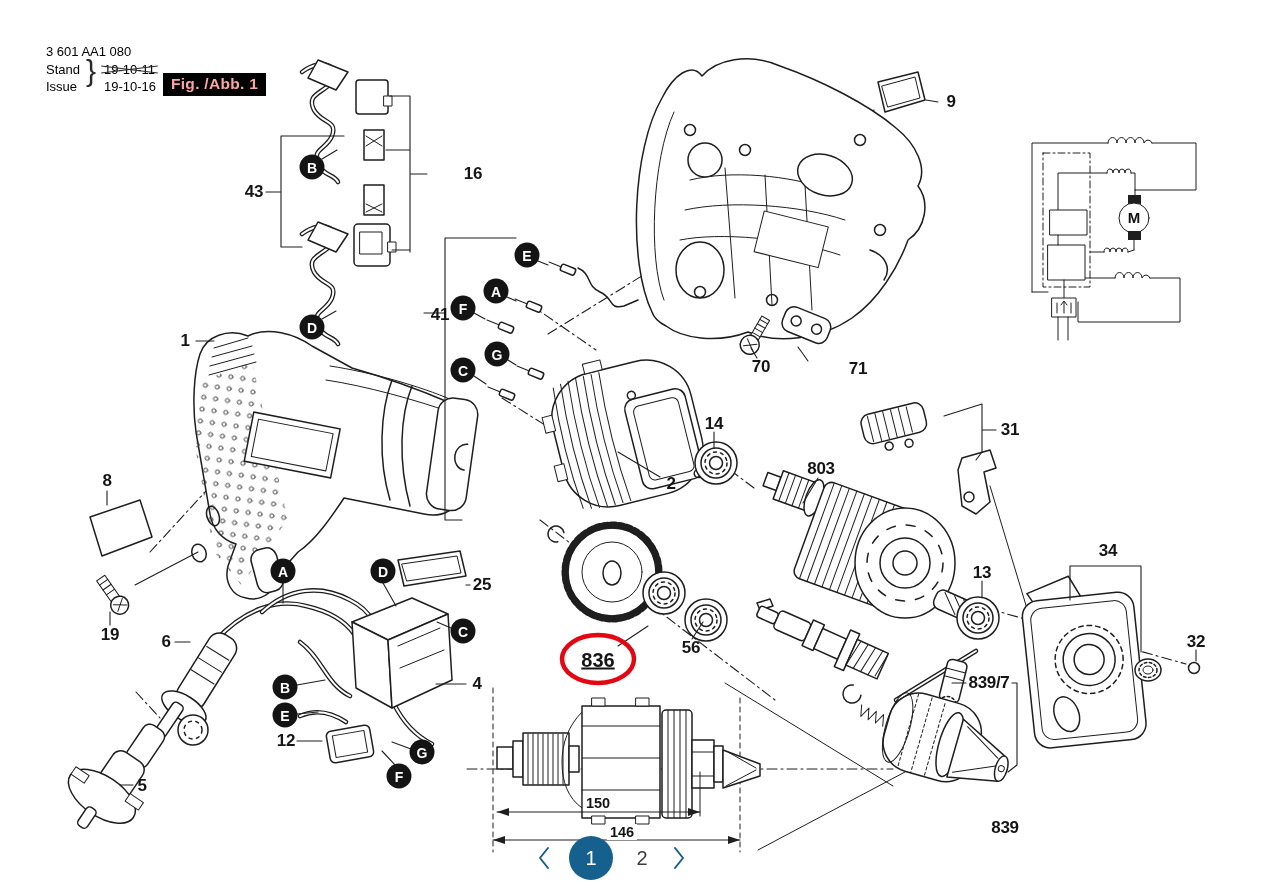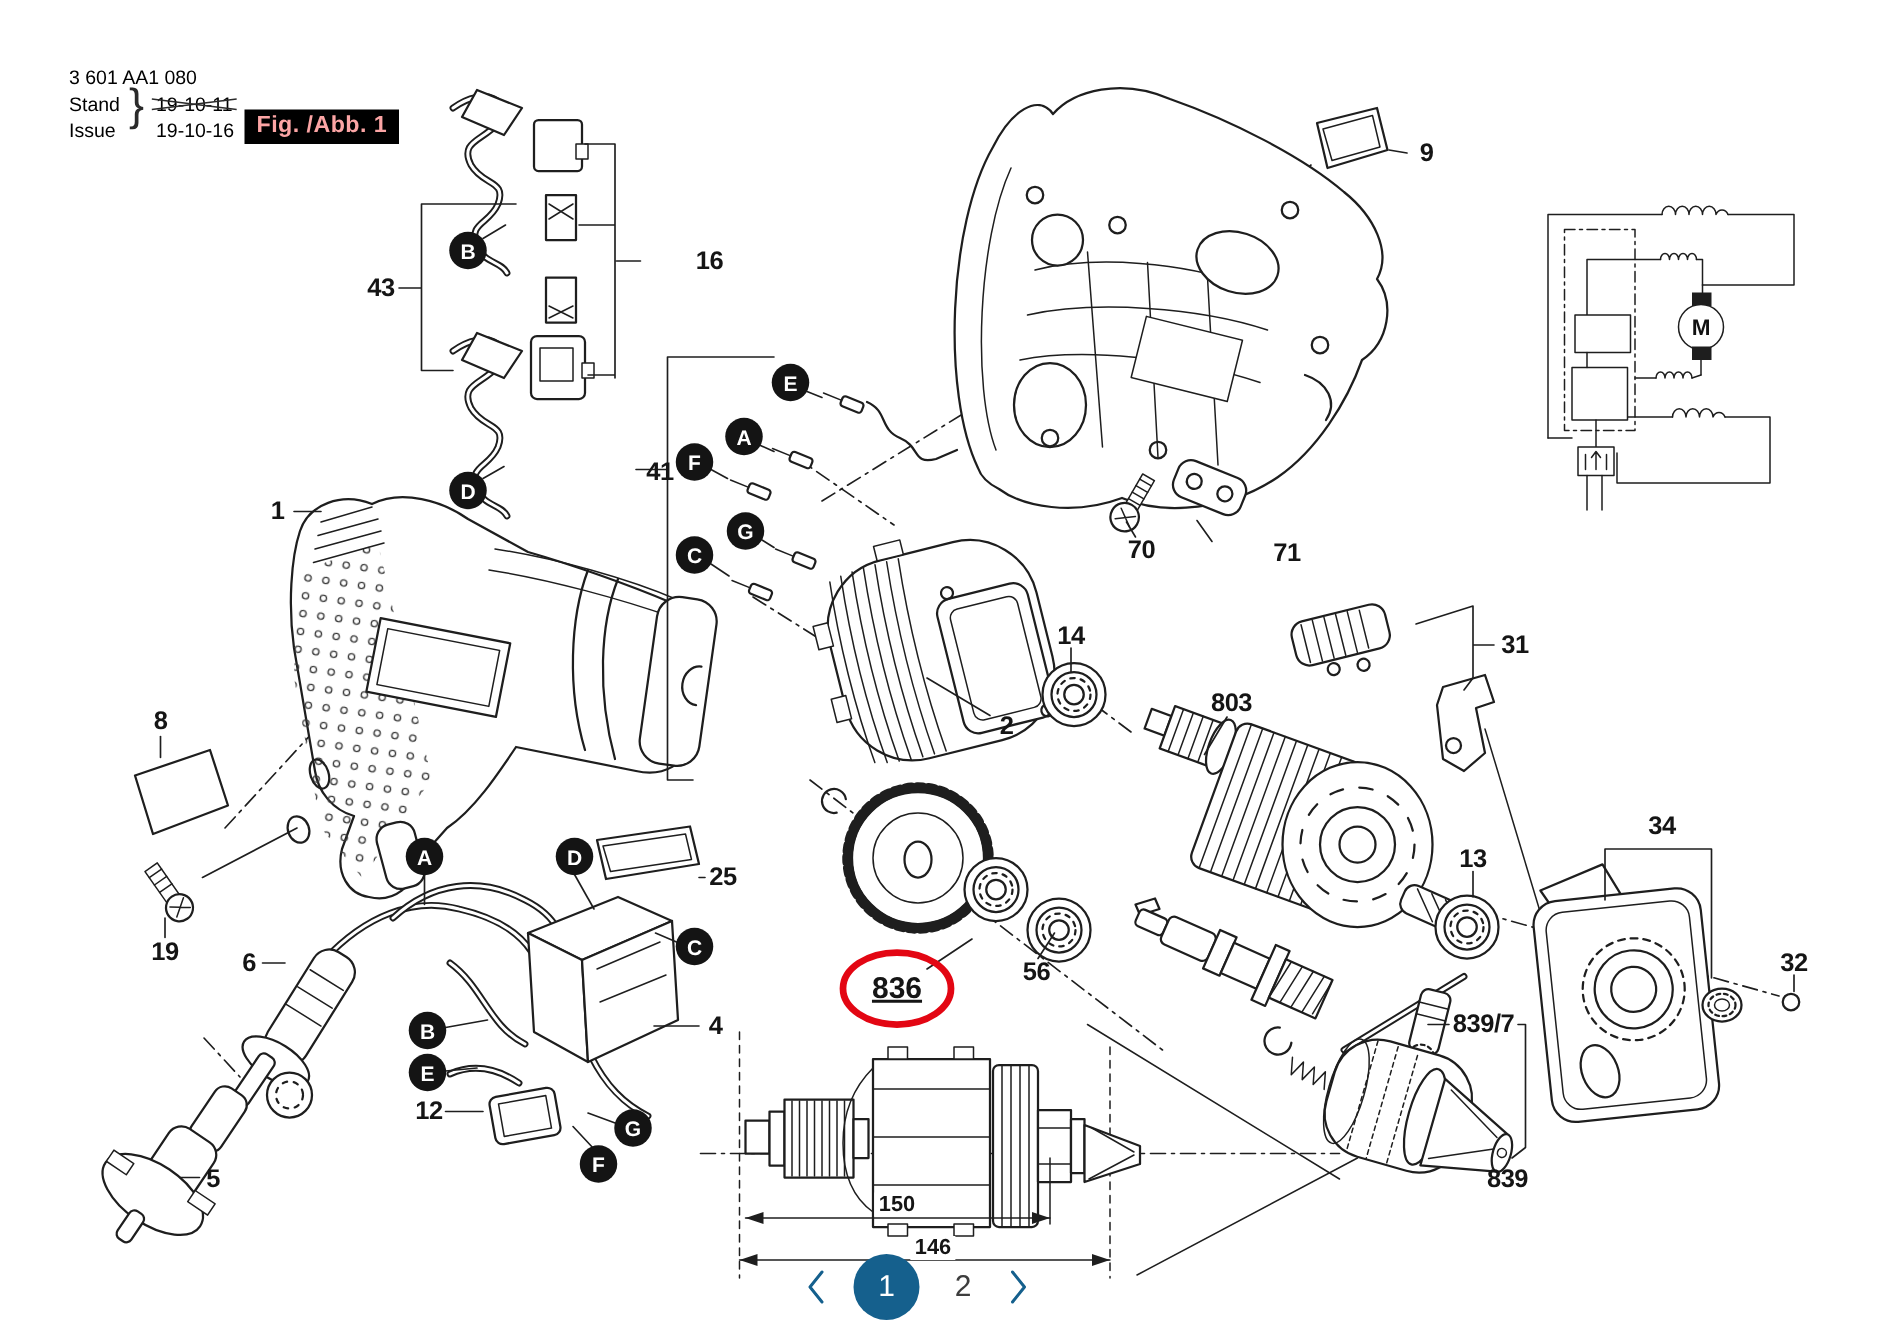--- a/index.html
+++ b/index.html
@@ -489,21 +489,21 @@
       <div class="callout n" style="left: 1010px; top: 430px;">31</div>
       <div class="callout n" style="left: 1196px; top: 642px;">32</div>
       <div class="callout n" style="left: 1108px; top: 551px;">34</div>
       <div class="callout n" style="left: 412px; top: 315px; margin-left: 28px;">41</div>
       <div class="callout n" style="left: 254px; top: 192px;">43</div>
       <div class="callout n" style="left: 691px; top: 648px;">56</div>
       <div class="callout n" style="left: 761px; top: 367px;">70</div>
       <div class="callout n" style="left: 812px; top: 369px; margin-left: 46px;">71</div>
       <div class="callout n" style="left: 821px; top: 469px; text-align: center;">803</div>
       <div class="callout n" style="left: 989px; top: 683px;">839/7</div>
-      <div class="callout n" style="left: 1005px; top: 786px; text-align: center;">839</div>
+      <div class="callout n" style="left: 1005px; top: 828px; text-align: center;">839</div>
       <div class="callout h" style="left: 598px; top: 660px;">836</div>
       <div class="callout d" style="left: 598px; top: 803px;">150</div>
       <div class="callout d" style="left: 622px; top: 832px;">146</div>
       <div class="callout l" style="left: 312px; top: 167px;">B</div>
       <div class="callout l" style="left: 312px; top: 327px;">D</div>
       <div class="callout l" style="left: 527px; top: 255px;">E</div>
       <div class="callout l" style="left: 496px; top: 291px;">A</div>
       <div class="callout l" style="left: 463px; top: 308px;">F</div>
       <div class="callout l" style="left: 497px; top: 354px;">G</div>
       <div class="callout l" style="left: 463px; top: 370px;">C</div>

